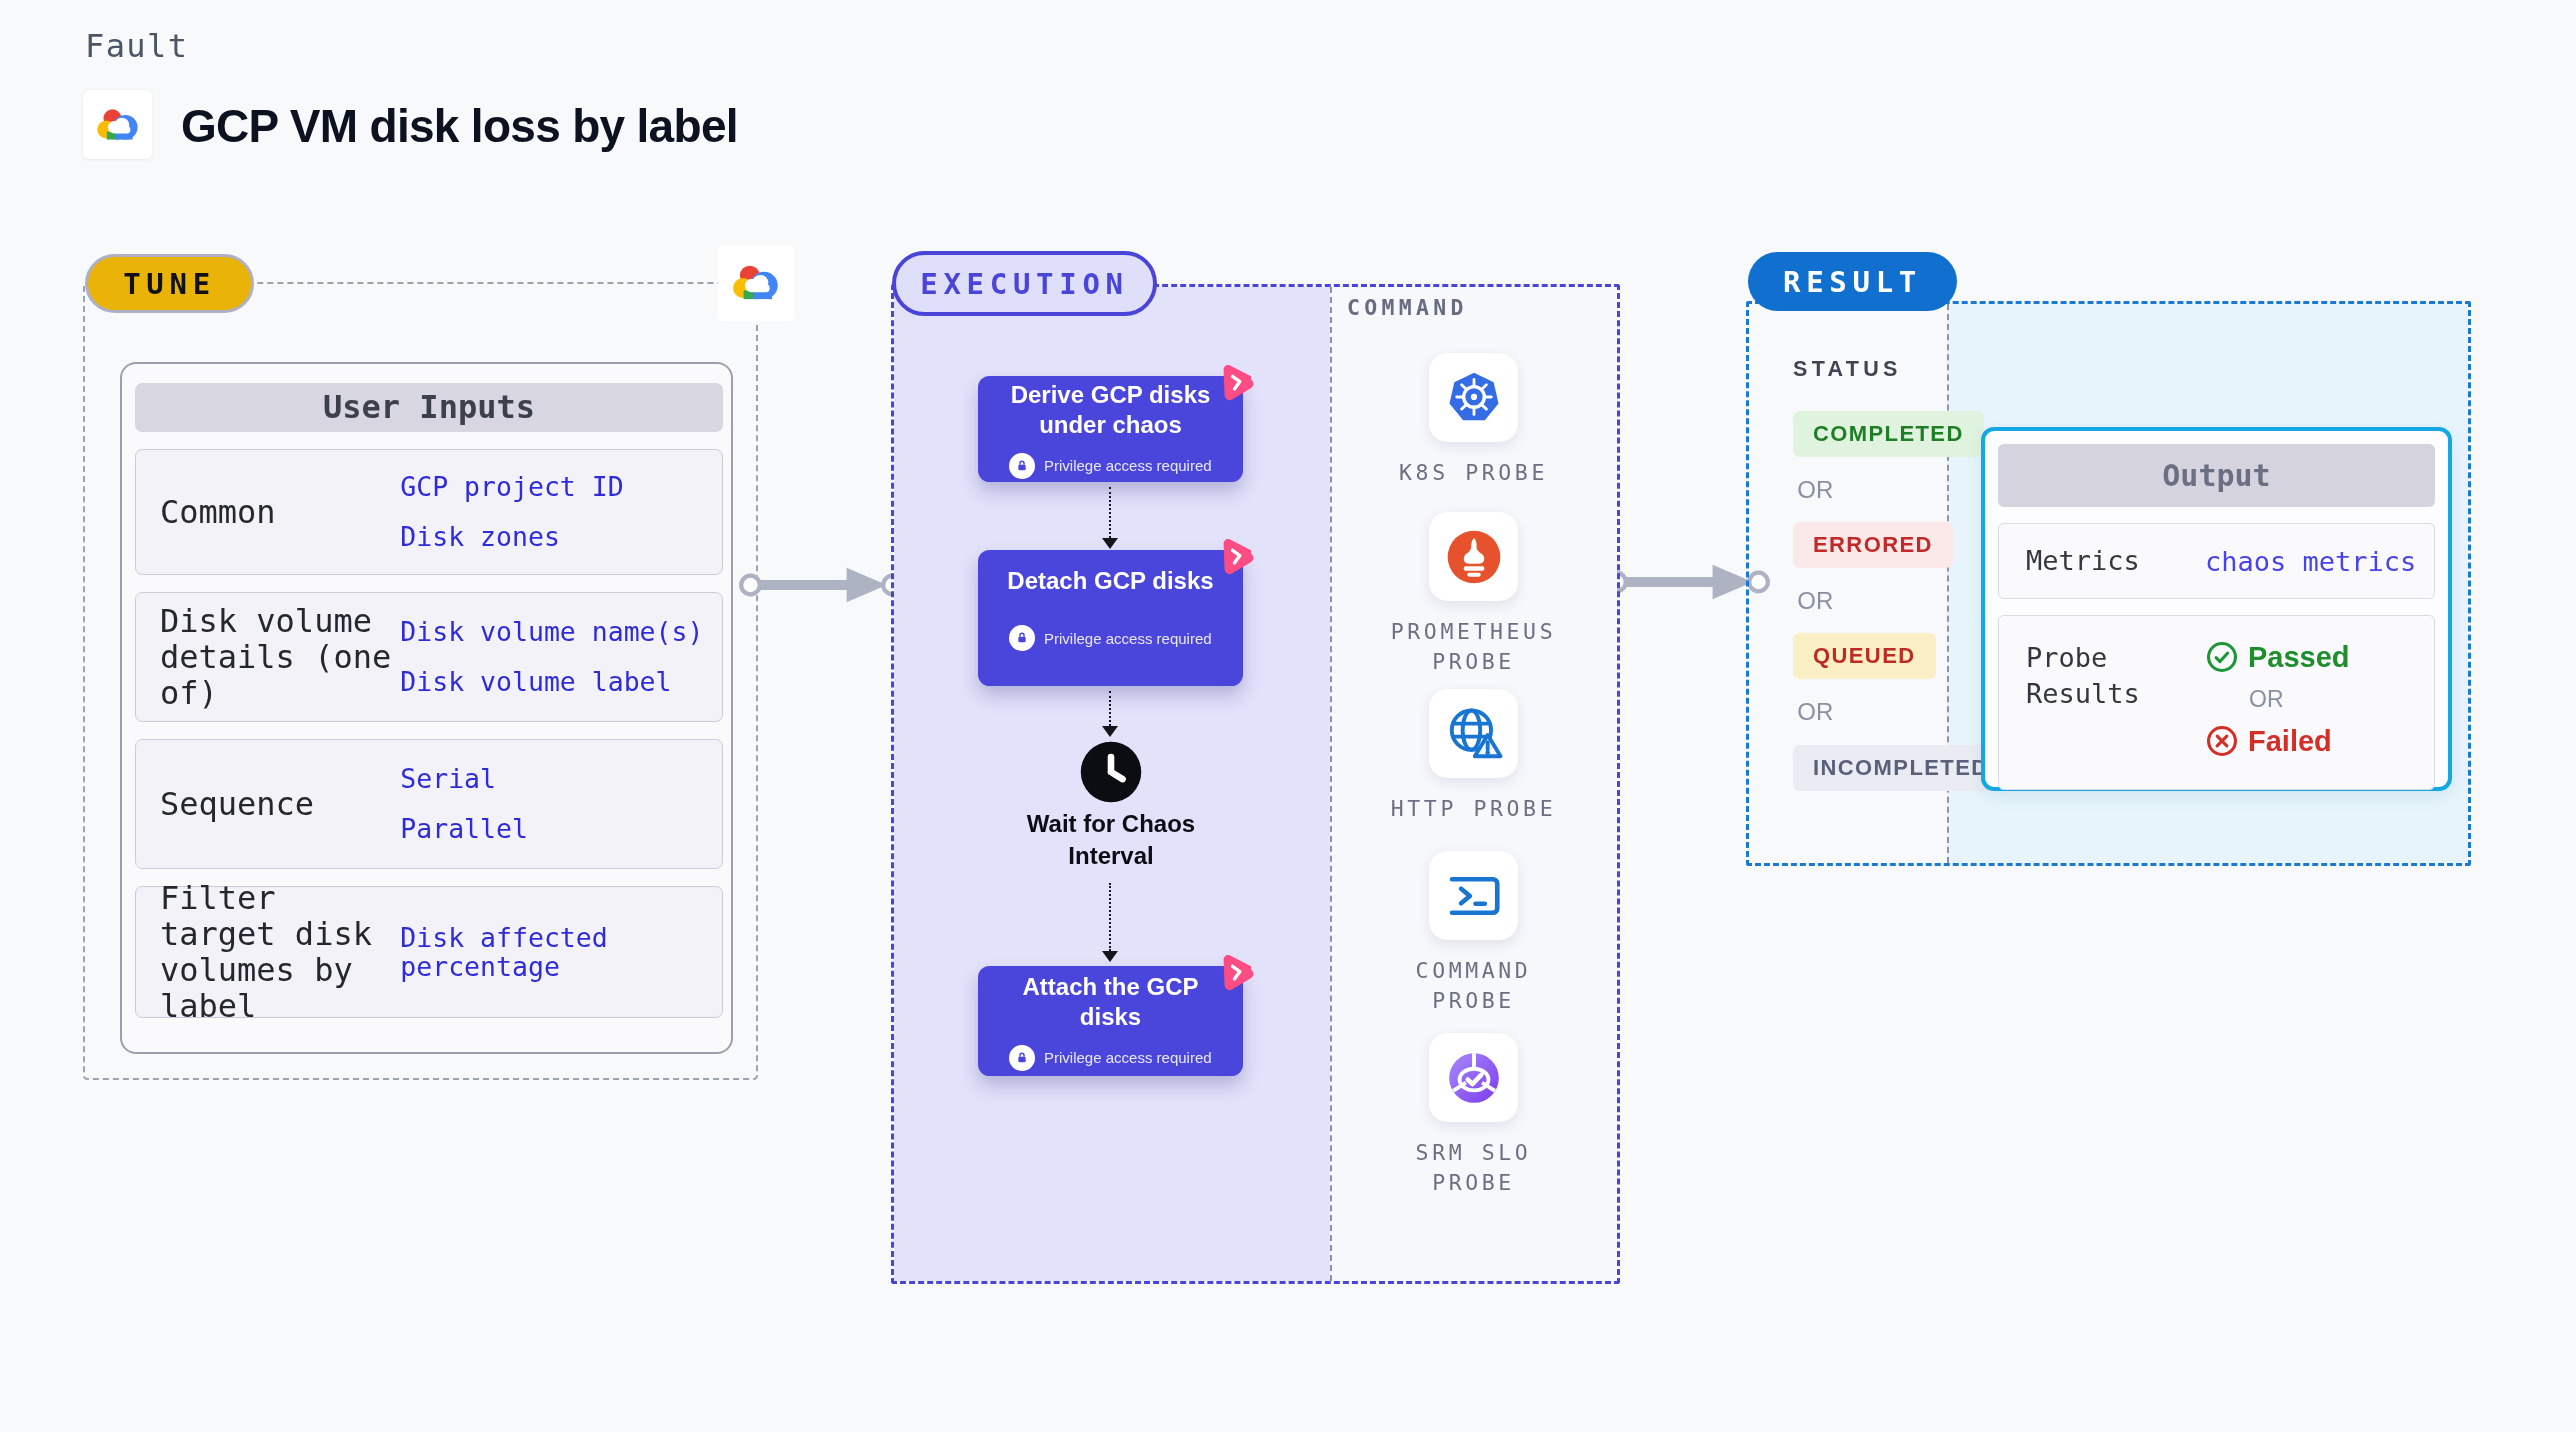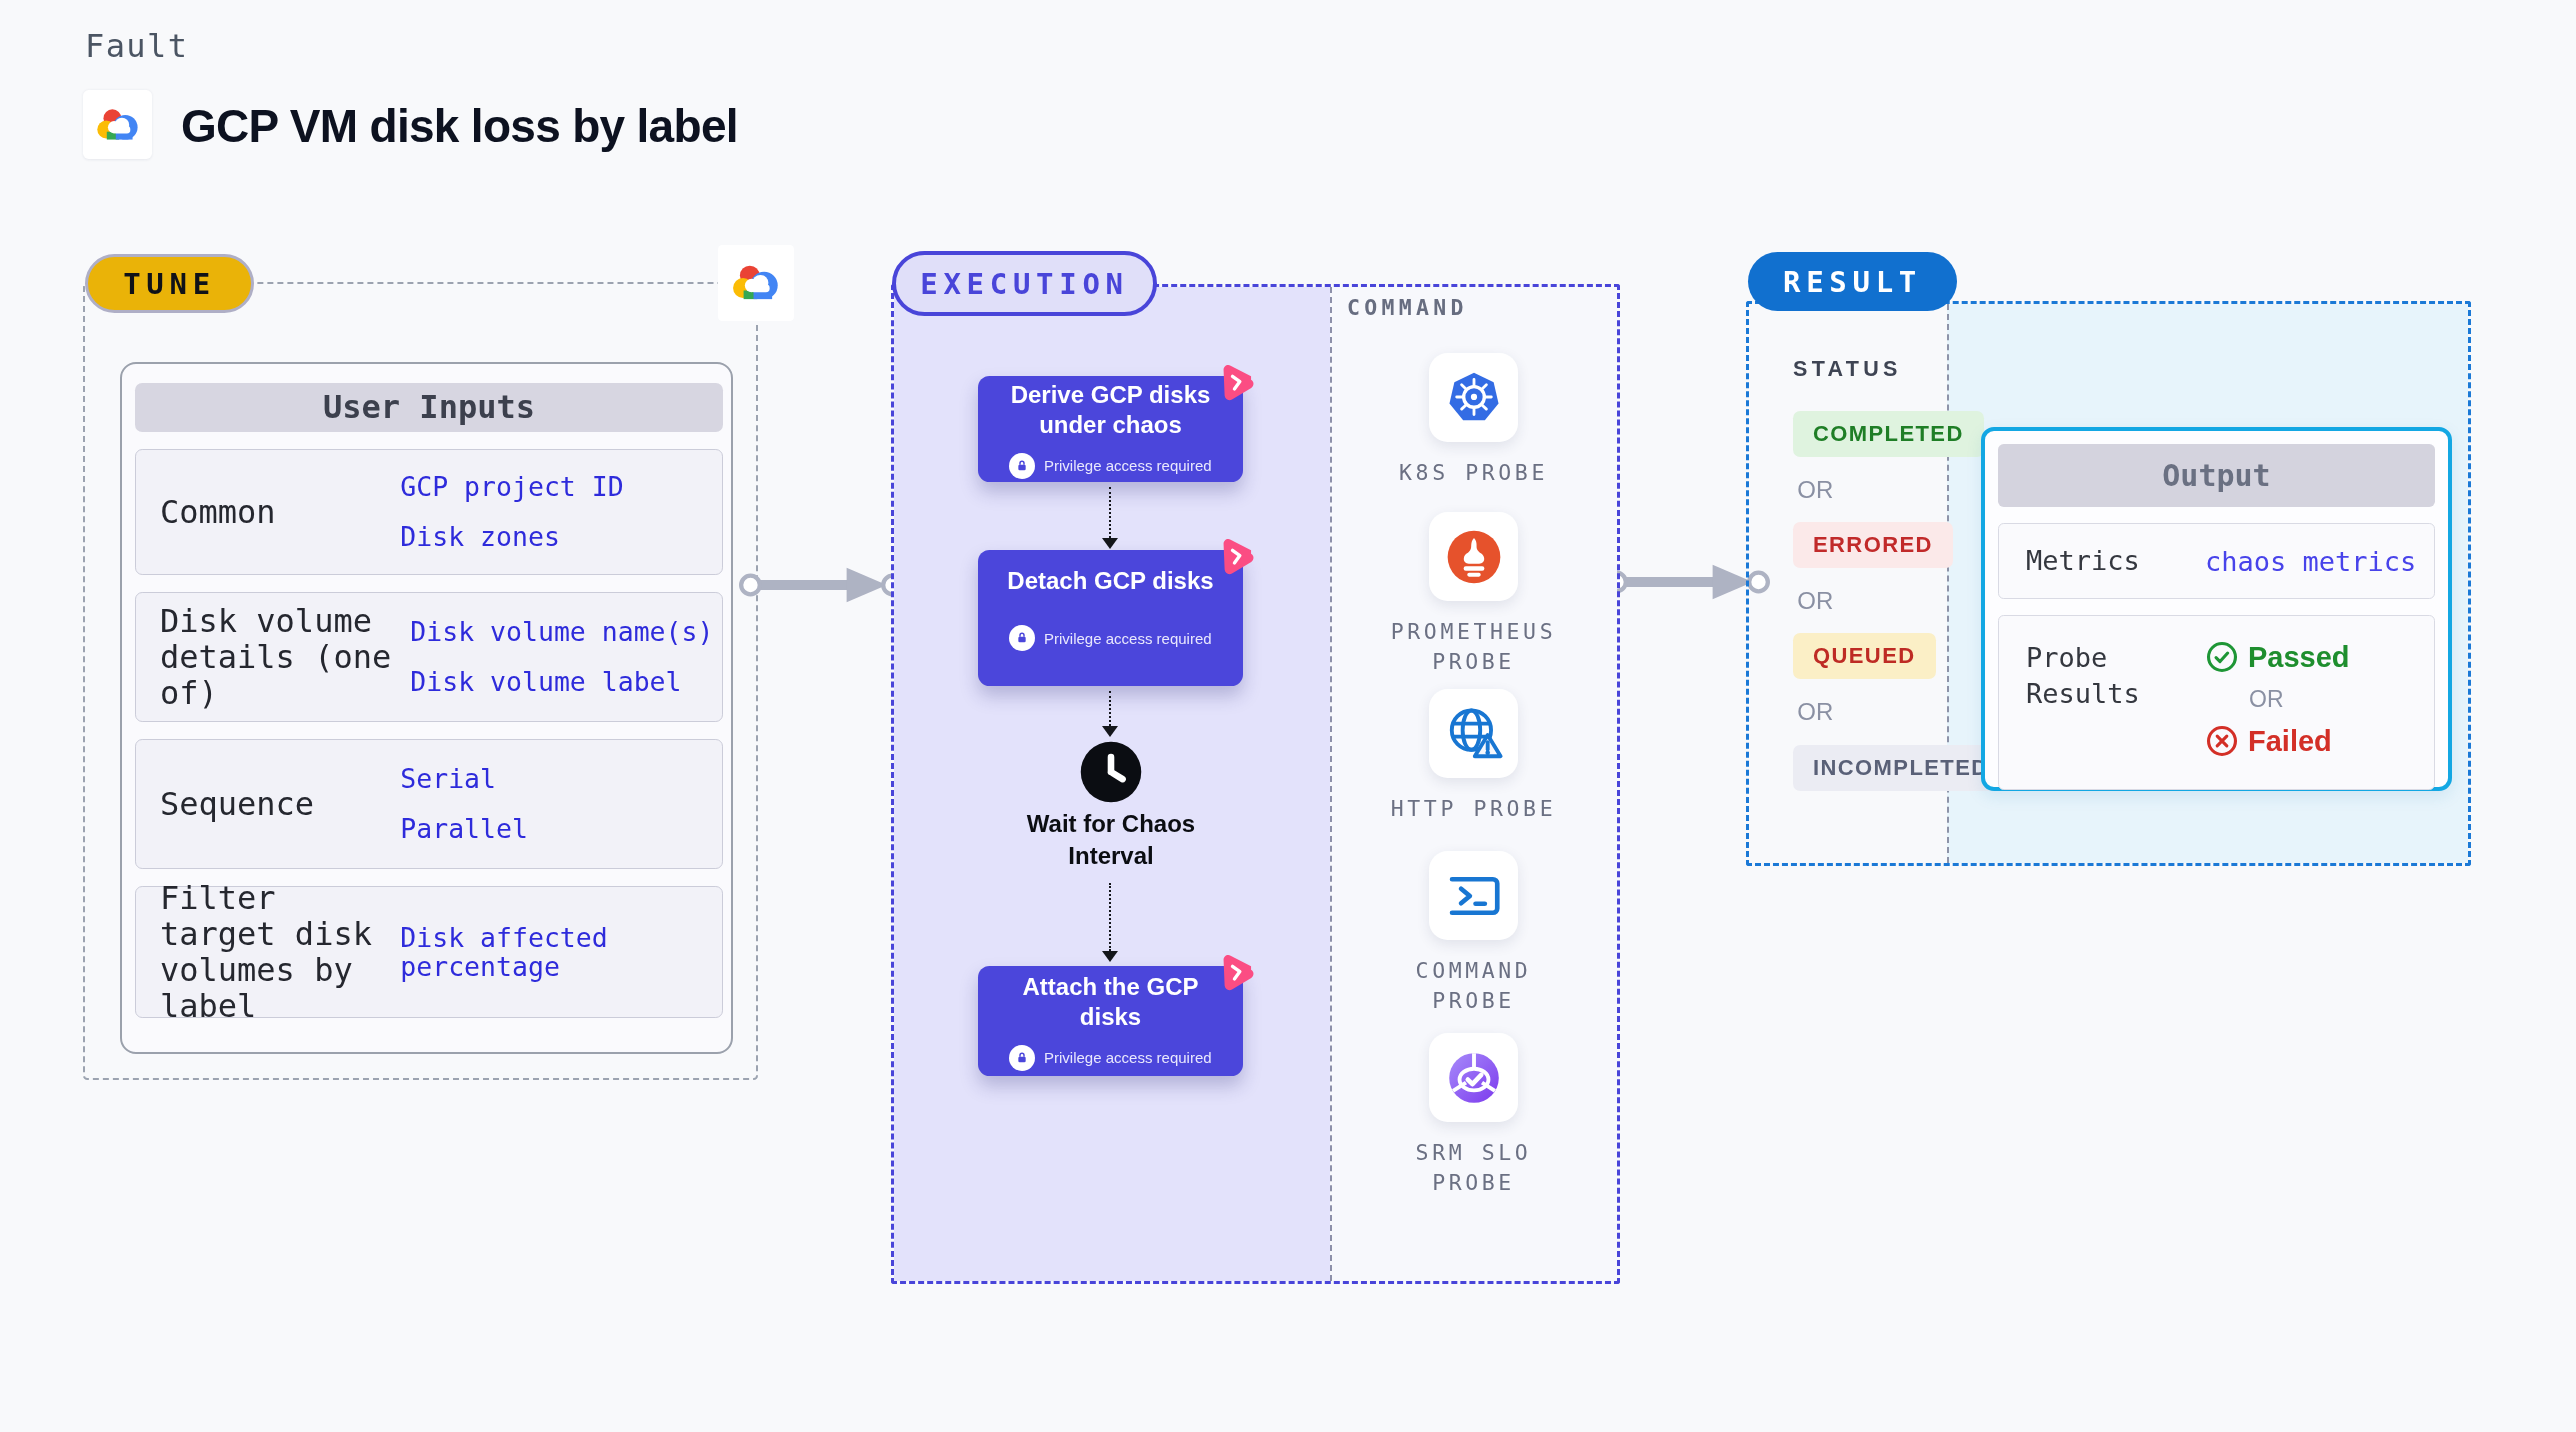--- a/index.html
+++ b/index.html
@@ -31,21 +31,21 @@
     display:flex;align-items:center;justify-content:center;z-index:6;}
   .ui-card{position:absolute;left:120px;top:362px;width:613px;height:692px;background:#FAFAFD;
     border:2.9px solid #9BA1AC;border-radius:16px;box-sizing:border-box;padding:18.6px 13px 13px 13px;}
   .ui-inner{width:588px;margin:0 auto;display:flex;flex-direction:column;gap:17px;}
   .ui-header{height:49px;background:#D7D6E1;border-radius:7.2px;display:flex;align-items:center;justify-content:center;
     font-size:32px;font-weight:bold;color:#3C404D;}
   .ui-row{background:#F2F2F8;border:1.4px solid #CBCCD9;border-radius:7.2px;display:flex;align-items:center;box-sizing:border-box;}
   .ui-row .lbl{width:236px;padding-left:24px;font-size:32px;line-height:36px;color:#25272F;flex:none;}
   .ui-row .vals{flex:1;display:flex;flex-direction:column;gap:21.5px;padding:24px 7.2px 24px 4.3px;}
   .ui-row .val{font-size:26.5px;color:#2E2BDB;line-height:29px;}
-  .r1{height:126px;} .r2{height:130px;gap:10px;} .r3{height:130px;} .r4{height:132px;}
+  .r1{height:126px;} .r2{height:130px;} .r3{height:130px;} .r4{height:132px;}
 
   
   .flow-arrow{position:absolute;width:165px;height:46px;}
   .arrow1{left:739px;top:562px;}
   .arrow2{left:1605px;top:559px;}
 
   
   .exec-box{position:absolute;left:891px;top:284px;width:729px;height:1000px;
     border:3.6px dashed #4945D9;border-radius:2.9px;box-sizing:border-box;display:flex;}
   .exec-left{width:436px;background:#E3E2FB;height:100%;}

